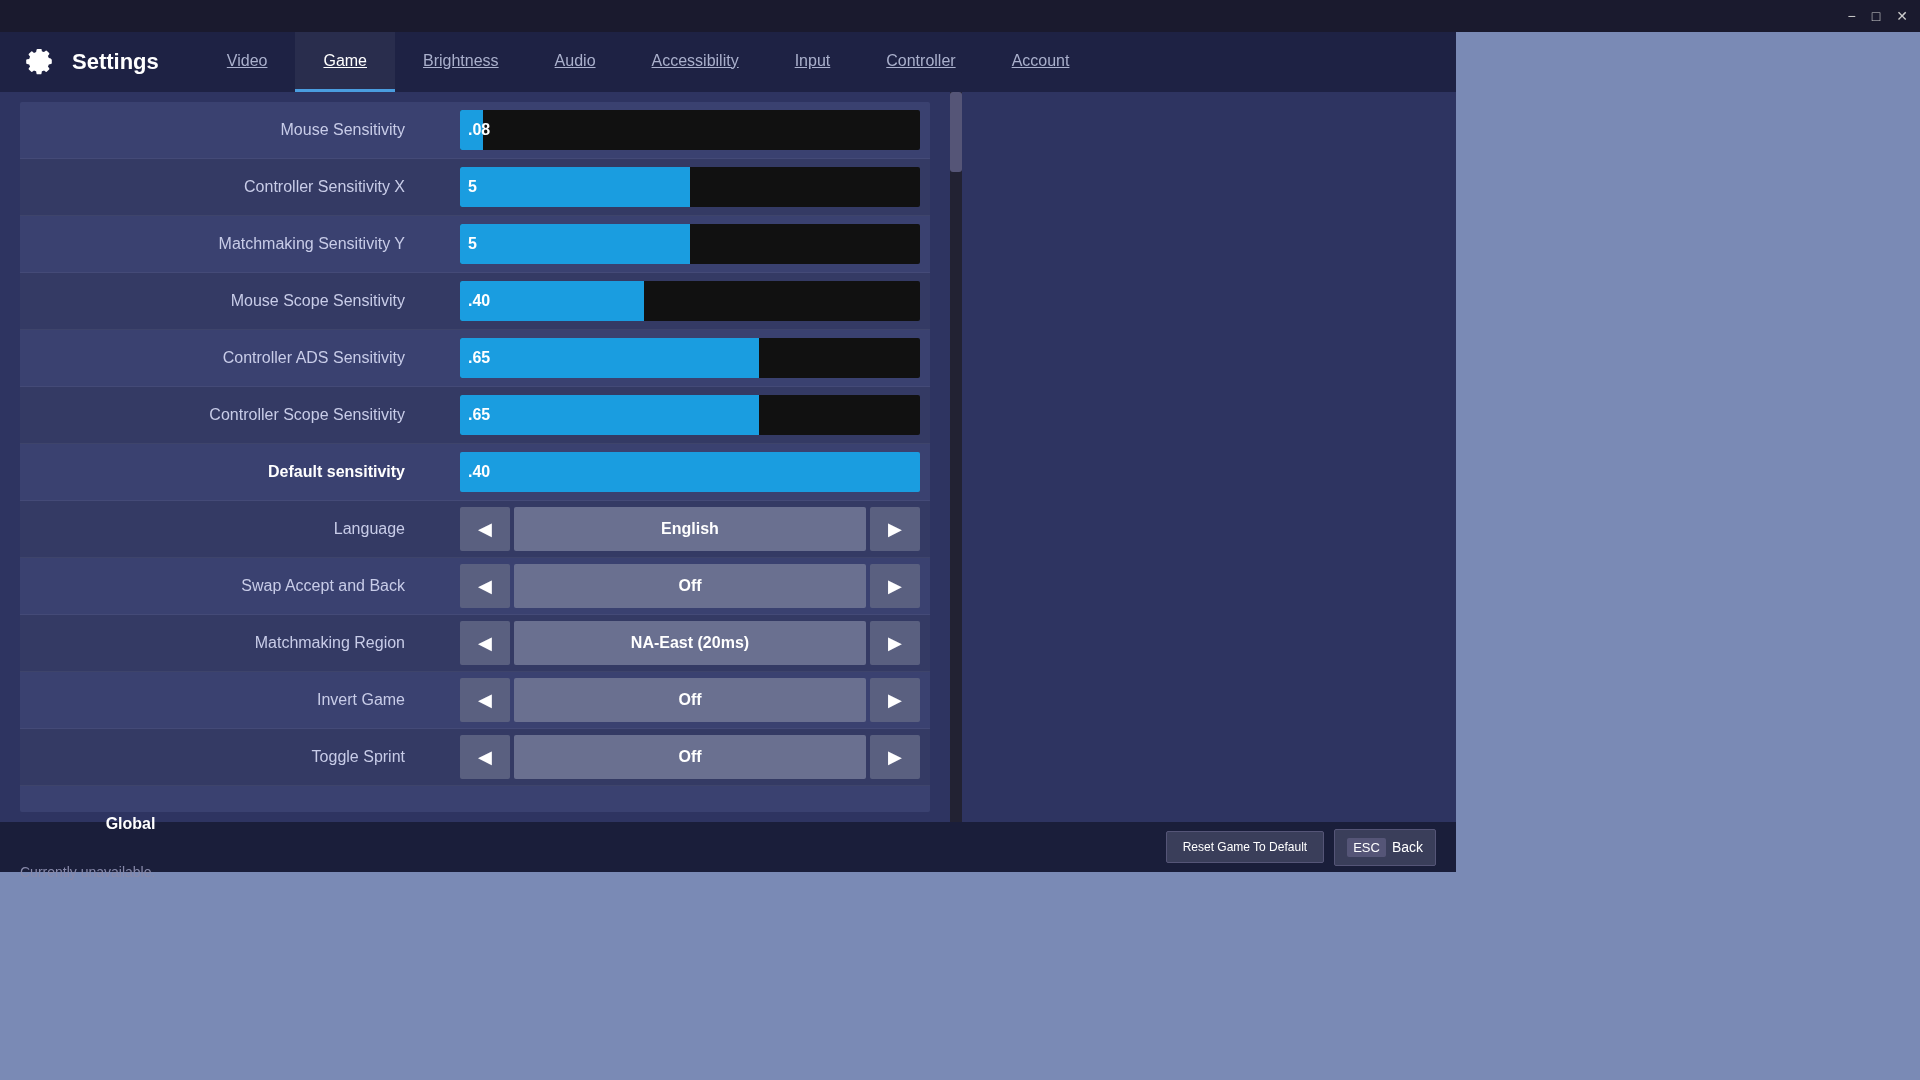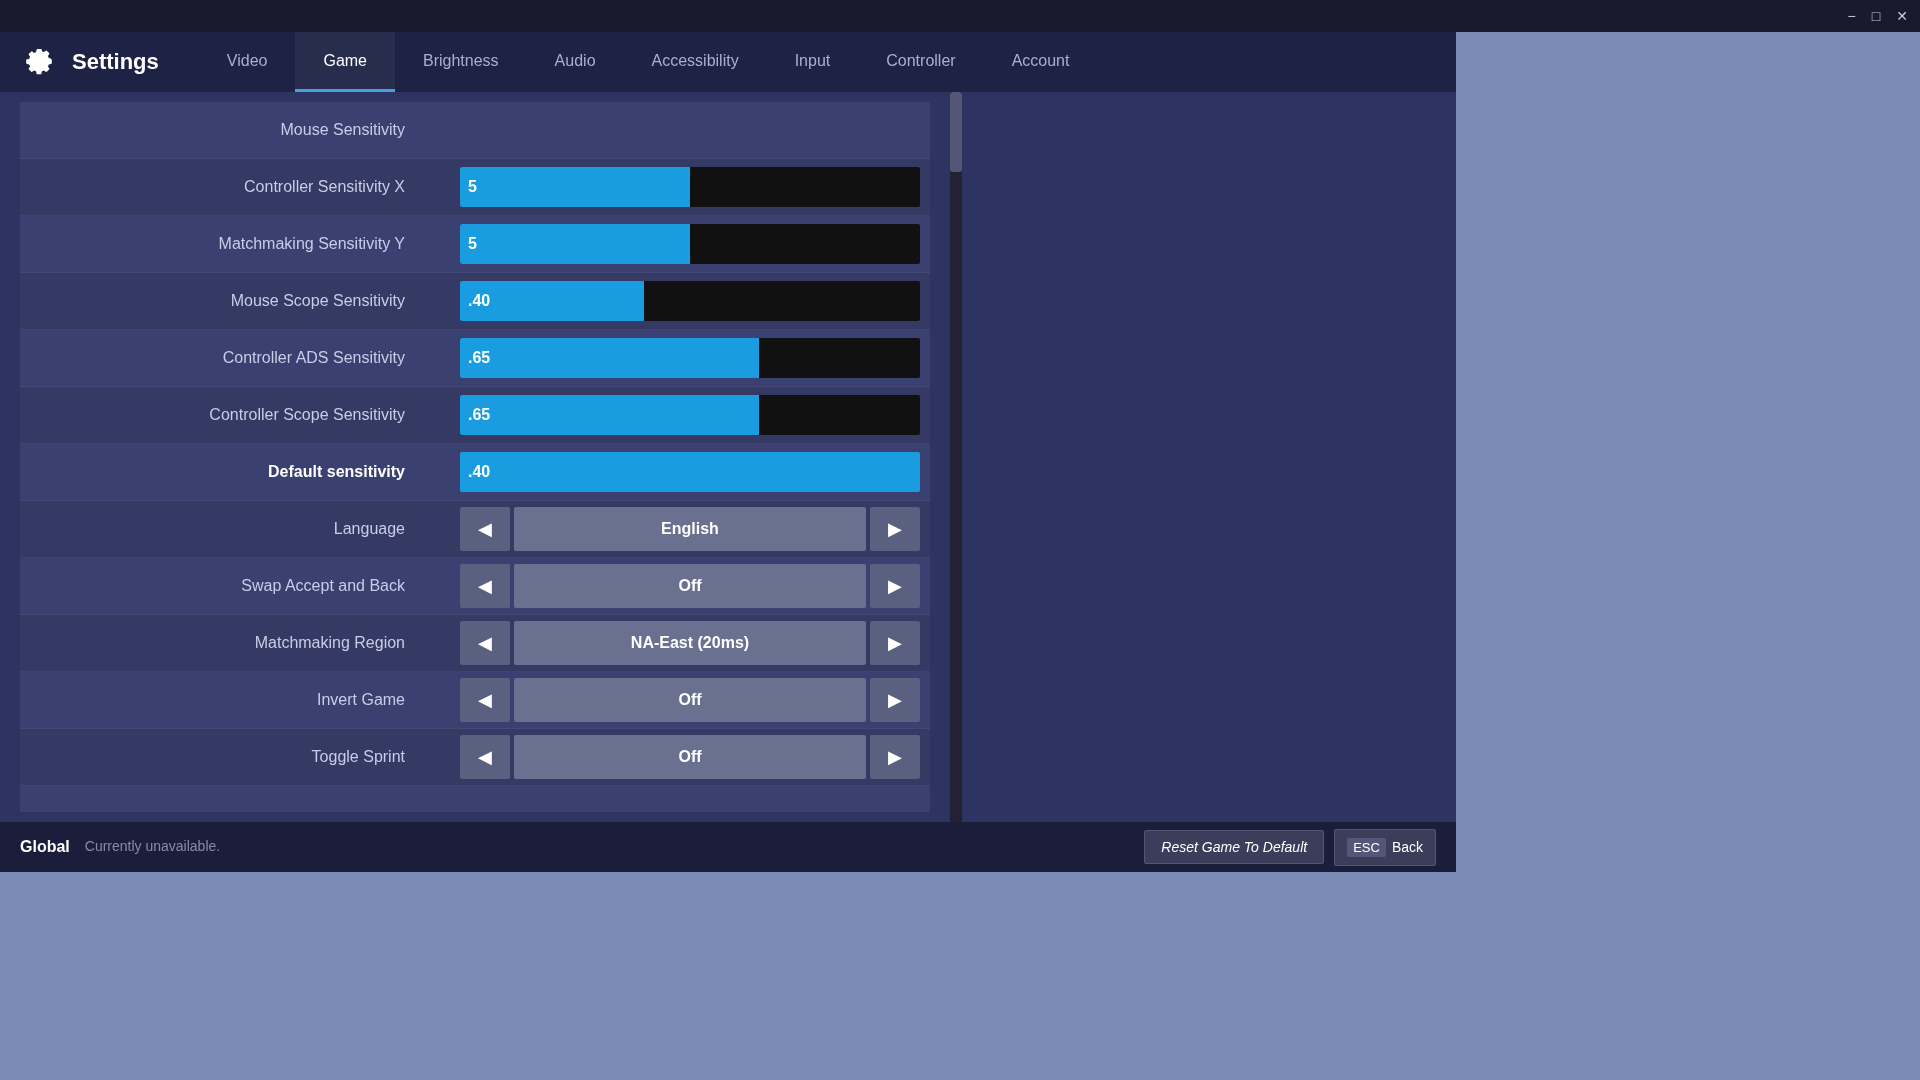--- a/index.html
+++ b/index.html
@@ -82,20 +82,21 @@
     }
     .nav-tab {
       padding: 17px 28px;
       height: 100%;
       display: flex;
       align-items: center;
       color: #aab0cc;
       font-size: 16px;
       cursor: pointer;
       border-bottom: 3px solid transparent;
+      text-decoration: underline;
     }
     .nav-tab.active {
       color: white;
       border-bottom: 3px solid #4a9de0;
       background: rgba(255,255,255,0.05);
     }
 
     
     .content {
       display: flex;
@@ -232,46 +233,46 @@
       width: 100%;
       height: 50px;
       background: #1a1e3a;
       display: flex;
       align-items: center;
       padding: 0 20px;
       justify-content: space-between;
     }
     .footer-left {
       display: flex;
-      align-items: flex-start;
-      gap: 15px;
+      align-items: flex-end;
+      gap: 31px;
+      flex-direction: column;
     }
     .footer-global {
       color: white;
       font-size: 16px;
       font-weight: bold;
     }
     .footer-status {
       color: #888aaa;
       font-size: 14px;
     }
     .footer-right {
       display: flex;
       align-items: center;
       gap: 10px;
     }
     .reset-btn {
       background: #3a3e5a;
       border: 1px solid #555577;
       color: white;
       padding: 8px 16px;
-      font-size: 14px;
+      font-size: 12px;
       cursor: pointer;
       border-radius: 2px;
-      font-style: italic;
     }
     .back-btn {
       background: #3a3e5a;
       border: 1px solid #555577;
       color: white;
       padding: 8px 12px;
       font-size: 14px;
       cursor: pointer;
       display: flex;
       align-items: center;
@@ -318,20 +319,26 @@
         <div class="nav-tab">Controller</div>
         <div class="nav-tab">Account</div>
       </div>
   </div>
 
   <div class="content">
     <div class="settings-panel">
       <div class="settings-scroll" id="settings-rows">
           <div class="setting-row">
             <div class="setting-label">Mouse Sensitivity</div>
+            <div class="slider-container">
+              <div class="slider-track">
+                <div class="slider-fill" style="width: 5%;"></div>
+                <span class="slider-value">.08</span>
+              </div>
+            </div>
           </div>
           <div class="setting-row">
             <div class="setting-label">Controller Sensitivity X</div>
             <div class="slider-container">
               <div class="slider-track">
                 <div class="slider-fill" style="width: 50%;"></div>
                 <span class="slider-value">5</span>
               </div>
             </div>
           </div>

